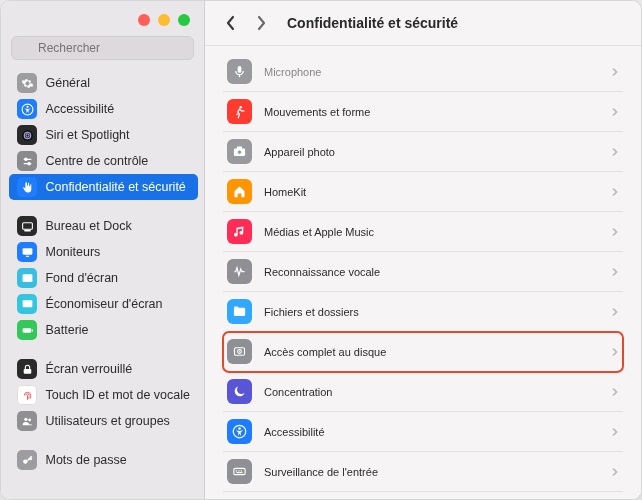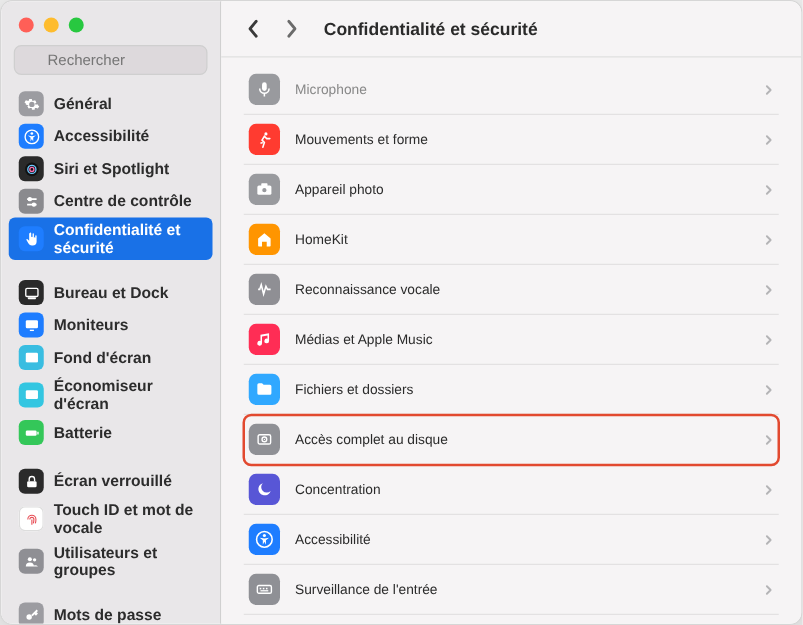--- a/index.html
+++ b/index.html
@@ -16,26 +16,27 @@
     height: 500px;
     background: #fff;
     border-radius: 10px;
     box-shadow: 0 6px 28px rgba(0,0,0,0.18);
     overflow: hidden;
     display: flex;
     border: 1px solid #d6d6d6;
   }
   
   .sidebar {
-    width: 176px;
+    width: 204px;
     background: #e9e7e9;
     border-right: 1px solid #d0d0d0;
     display: flex;
     flex-direction: column;
     flex-shrink: 0;
+    align-items: flex-end;
   }
   .titlebar {
     display: flex;
     align-items: center;
     gap: 8px;
     padding: 13px 14px 6px 14px;
   }
   .traffic {
     width: 12px; height: 12px; border-radius: 50%;
   }
@@ -59,21 +60,20 @@
     position: absolute;
     left: 8px; top: 50%;
     transform: translateY(-50%);
     width: 13px; height: 13px;
     color: #7b7b7b;
   }
   .nav {
     flex: 1;
     overflow: hidden;
     padding: 2px 6px;
-    font-weight: bold;
   }
   .nav-item {
     display: flex;
     align-items: center;
     gap: 8px;
     padding: 3px 8px;
     border-radius: 5px;
     color: #2c2c2c;
     cursor: default;
     font-size: 12.5px;
@@ -372,37 +372,37 @@
             <svg viewBox="0 0 24 24" fill="currentColor">
               <path d="M4 11l8-7 8 7v9a1 1 0 01-1 1h-4v-6h-6v6H5a1 1 0 01-1-1z"></path>
             </svg>
           </div>
           <div class="row-label">HomeKit</div>
           <svg viewBox="0 0 10 16" class="chev">
             <polyline points="3,4 7,8 3,12" fill="none" stroke="currentColor" stroke-width="2" stroke-linecap="round" stroke-linejoin="round"></polyline>
           </svg>
         </div>
         <div class="row">
+          <div class="row-icon" style="background: rgb(255, 45, 85);">
+            <svg viewBox="0 0 24 24" fill="currentColor">
+              <path d="M9 17a3 3 0 11-2-2.8V6l11-2v10a3 3 0 11-2-2.8V7l-7 1.3z"></path>
+            </svg>
+          </div>
+          <div class="row-label">Médias et Apple Music</div>
+          <svg viewBox="0 0 10 16" class="chev">
+            <polyline points="3,4 7,8 3,12" fill="none" stroke="currentColor" stroke-width="2" stroke-linecap="round" stroke-linejoin="round"></polyline>
+          </svg>
+        </div>
+        <div class="row">
           <div class="row-icon" style="background: rgb(143, 143, 148);">
             <svg viewBox="0 0 24 24" fill="none" stroke="currentColor" stroke-width="2">
               <path d="M4 12h2l2-6 3 12 3-10 2 4h4"></path>
             </svg>
           </div>
           <div class="row-label">Reconnaissance vocale</div>
-          <svg viewBox="0 0 10 16" class="chev">
-            <polyline points="3,4 7,8 3,12" fill="none" stroke="currentColor" stroke-width="2" stroke-linecap="round" stroke-linejoin="round"></polyline>
-          </svg>
-        </div>
-        <div class="row">
-          <div class="row-icon" style="background: rgb(255, 45, 85);">
-            <svg viewBox="0 0 24 24" fill="currentColor">
-              <path d="M9 17a3 3 0 11-2-2.8V6l11-2v10a3 3 0 11-2-2.8V7l-7 1.3z"></path>
-            </svg>
-          </div>
-          <div class="row-label">Médias et Apple Music</div>
           <svg viewBox="0 0 10 16" class="chev">
             <polyline points="3,4 7,8 3,12" fill="none" stroke="currentColor" stroke-width="2" stroke-linecap="round" stroke-linejoin="round"></polyline>
           </svg>
         </div>
         <div class="row">
           <div class="row-icon" style="background: rgb(48, 168, 255);">
             <svg viewBox="0 0 24 24" fill="currentColor">
               <path d="M3 6a2 2 0 012-2h4l2 2h8a2 2 0 012 2v9a2 2 0 01-2 2H5a2 2 0 01-2-2z"></path>
             </svg>
           </div>

